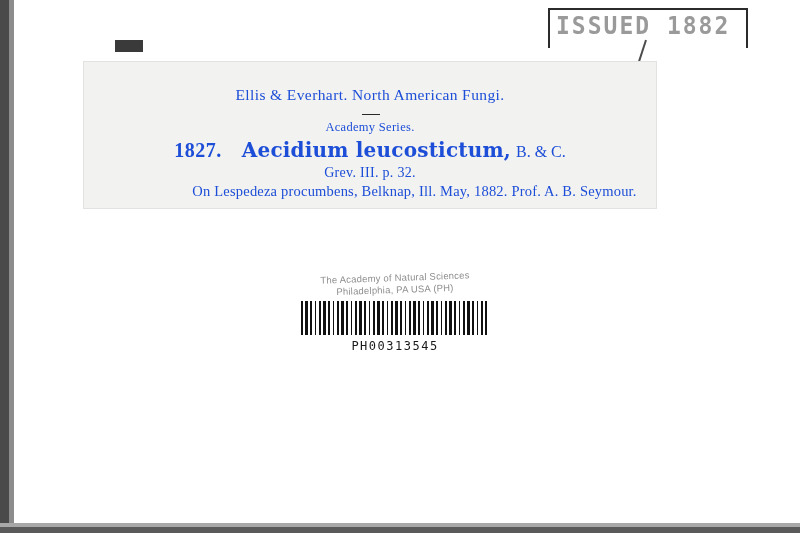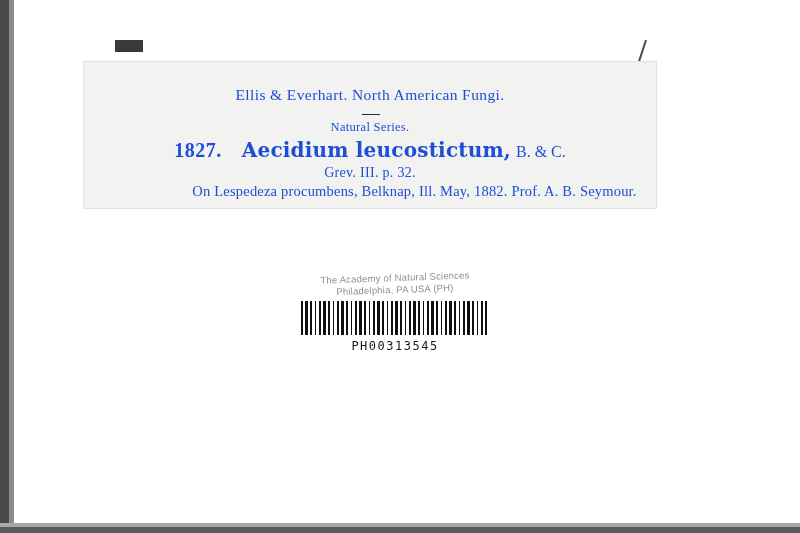--- a/index.html
+++ b/index.html
@@ -228,30 +228,33 @@
 </head>
 <body>
 
 <div class="specimen-sheet">
 
   <div class="scan-edge-left"></div>
   <div class="scan-edge-left-inner"></div>
   <div class="scan-edge-bottom"></div>
   <div class="scan-edge-bottom-inner"></div>
 
+  <div class="issued-stamp">
+    <div class="issued-stamp-text">ISSUED 1882</div>
+  </div>
   <div class="stamp-slash"></div>
   <div class="stamp-fragment"></div>
 
   <div class="label-card">
 
     <div class="label-line label-series-head">Ellis &amp; Everhart.  North American Fungi.</div>
 
     <div class="label-rule"></div>
 
-    <div class="label-line label-subseries">Natural Series.</div>
+    <div class="label-line label-subseries">Academy Series.</div>
 
     <div class="label-line label-taxon-row">
       <span class="taxon-number">1827.</span>
       <span>&nbsp;&nbsp;</span>
       <span class="taxon-name">Aecidium leucostictum,</span>
       <span class="taxon-authority">B. &amp; C.</span>
     </div>
 
     <div class="label-line label-citation">Grev. III. p. 32.</div>
 

